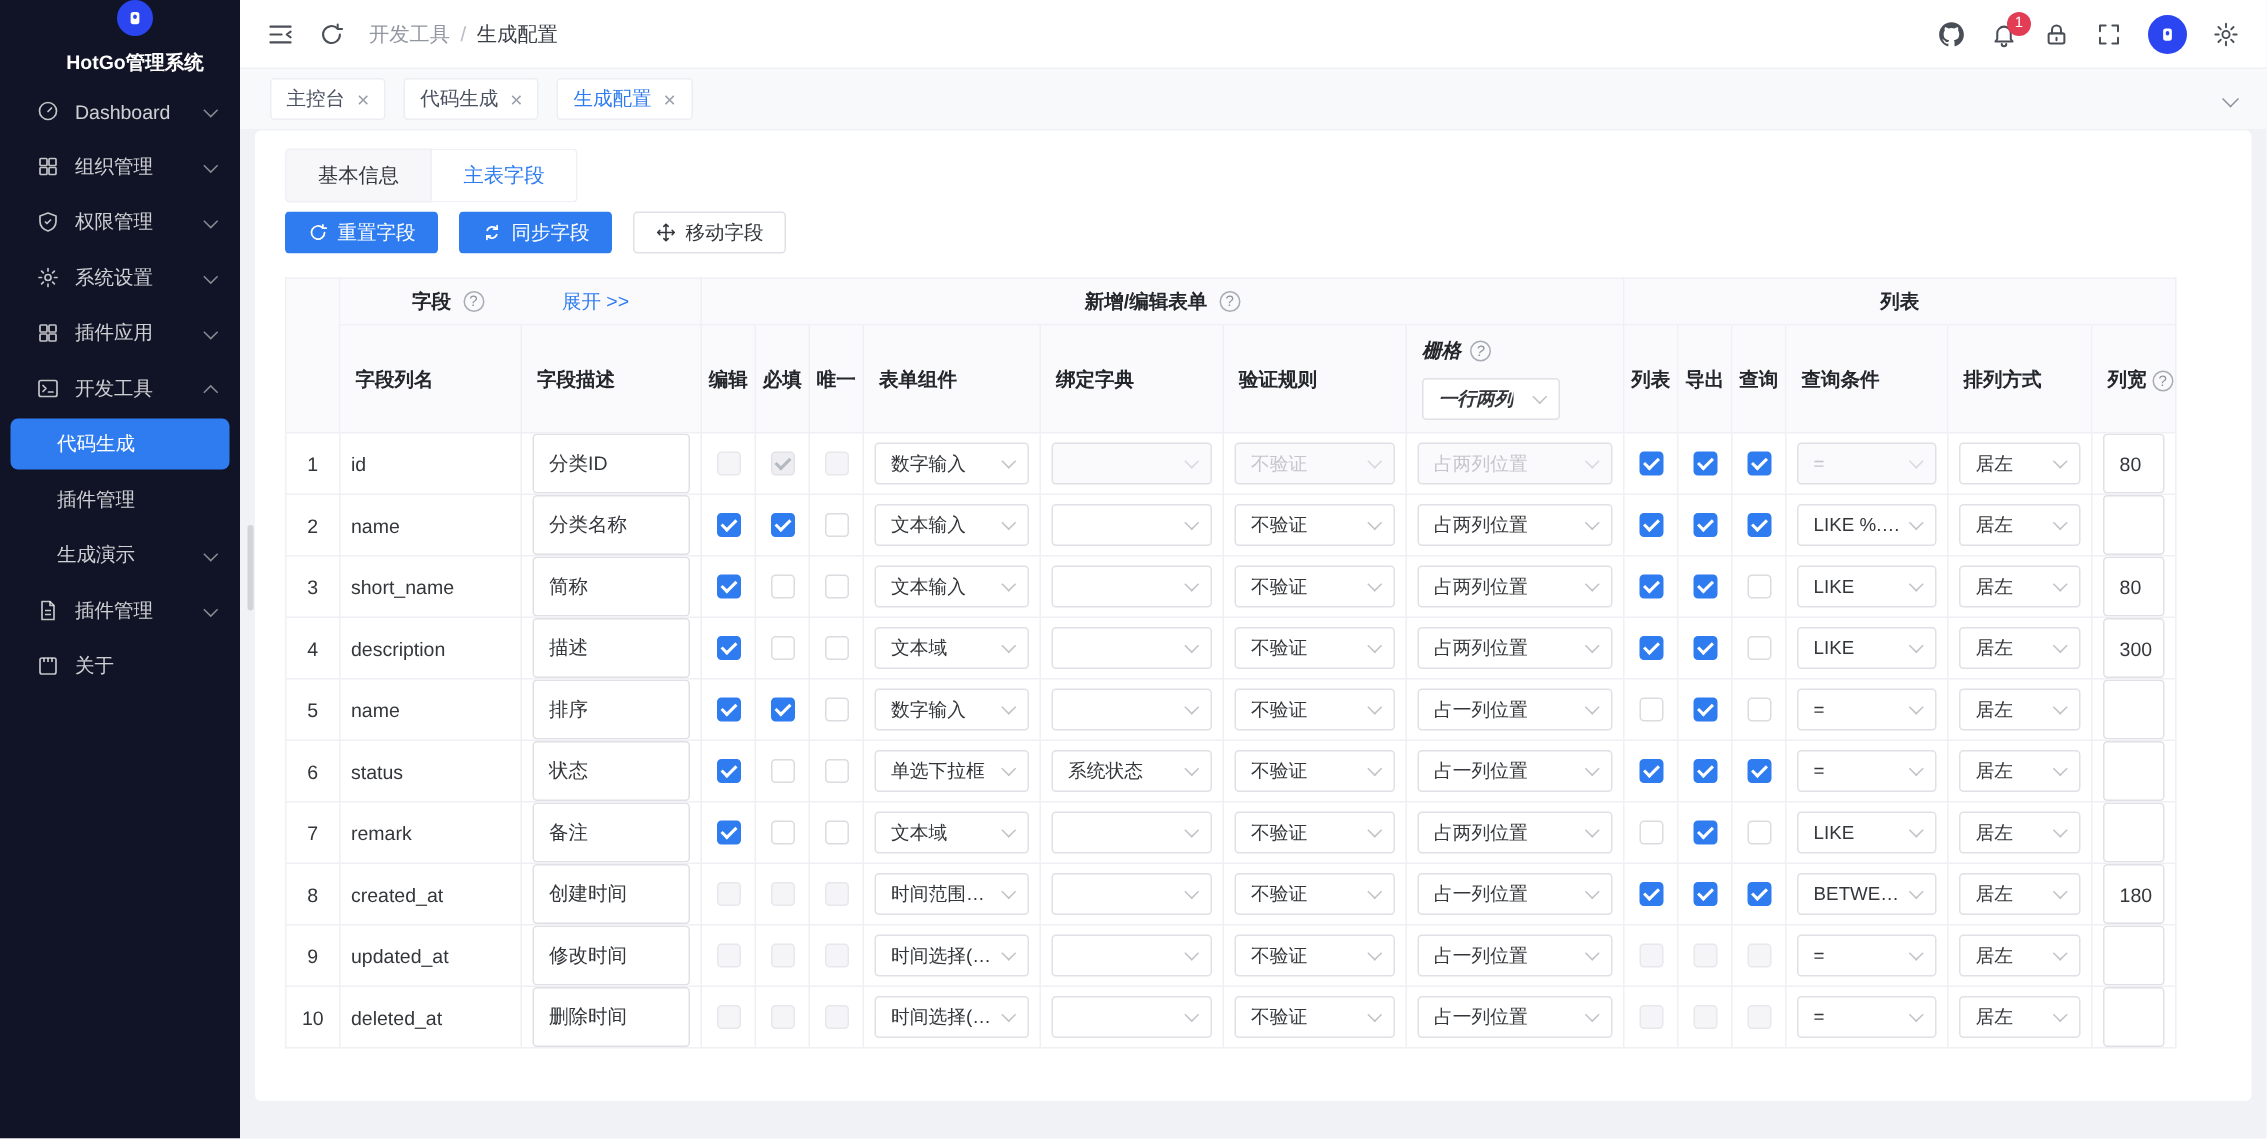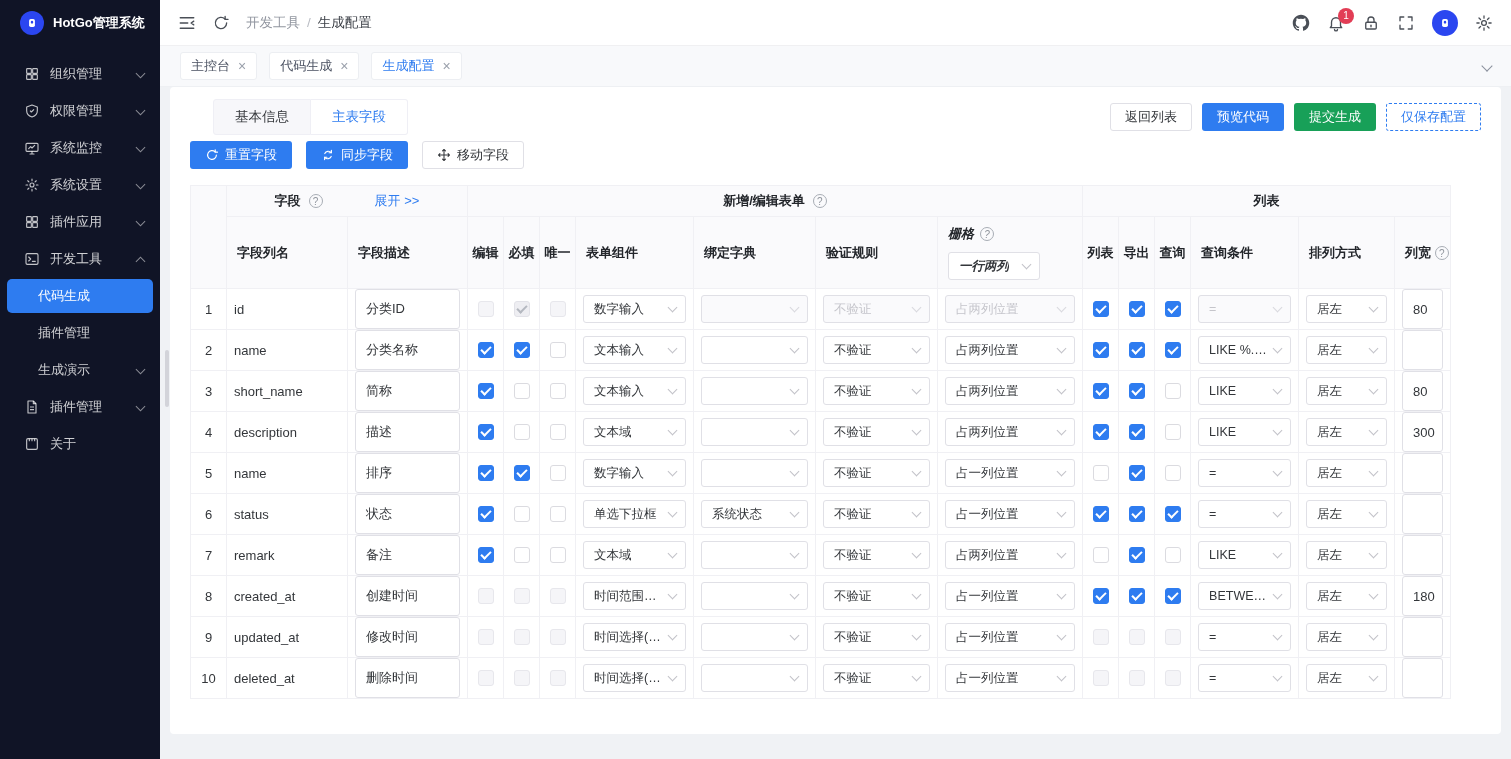--- a/index.html
+++ b/index.html
@@ -2,21 +2,21 @@
 <html><head>
 <meta charset="utf-8">
 <style>
   * { box-sizing: border-box; margin: 0; padding: 0; }
   html,body { width:1511px; height:759px; overflow:hidden; }
   body { font-family:"Liberation Sans","DejaVu Sans",sans-serif; background:#f0f2f5; font-size:13px; color:#33363a; }
   .app { display:flex; width:1511px; height:759px; }
 
   
   .sidebar { width:160px; background:#101426; flex:0 0 160px; display:flex; flex-direction:column; position:relative; }
-  .logo-row { height:46px; display:flex; align-items:center; padding-left:20px; gap:9px; }
+  .logo-row { height:46px; display:flex; align-items:center; padding-left:20px; gap:9px;flex-direction:column; }
   .logo-circle { width:24px; height:24px; border-radius:50%; background:#2b46f0; display:flex; align-items:center; justify-content:center; flex:0 0 24px; }
   .logo-title { color:#fff; font-weight:bold; font-size:13px; white-space:nowrap; }
   .menu { margin-top:8px; }
   .menu-item { display:flex; align-items:center; height:34px; margin:3px 7px; padding:0 9px 0 17px; border-radius:5px; color:rgba(255,255,255,.8); cursor:pointer; }
   .menu-item .mi-icon { width:16px; height:16px; margin-right:10px; color:rgba(255,255,255,.75); flex:0 0 16px; }
   .menu-item .mi-icon svg { width:16px; height:16px; display:block; }
   .menu-item.sub { padding-left:31px; }
   .menu-item.active { background:#2e7cf0; color:#fff; }
   .mi-label { flex:1; white-space:nowrap; overflow:hidden; }
   .cv { display:inline-block; width:7px; height:7px; border-right:1.4px solid #c2c2c8; border-bottom:1.4px solid #c2c2c8; transform:rotate(45deg); }
@@ -42,21 +42,21 @@
   .tabstrip { height:41px; background:#f8f9fb; border-bottom:1px solid #eef0f3; display:flex; align-items:center; padding:0 20px; gap:12px; }
   .ptab { height:28px; background:#fff; border:1px solid #eceef2; border-radius:3px; padding:0 10px; display:flex; align-items:center; gap:8px; color:#495060; cursor:pointer; }
   .ptab.active .ptab-label { color:#2e7cf0; }
   .ptab-x { color:#9aa0ab; font-size:14px; line-height:1; cursor:pointer; }
   .strip-chev { margin-left:auto; border-color:#8a909c; width:8px; height:8px; }
 
   .content { flex:1; padding:0 10px; }
   .card { background:#fff; border-radius:4px; height:647px; padding:12px 20px 0; }
 
   .card-head { display:flex; align-items:center; }
-  .ctabs { display:flex;margin-left:23px; }
+  .ctabs { display:flex; }
   .ctab { height:36px; padding:0 21px; display:flex; align-items:center; background:#f7f7fa; border:1px solid #efeff5; color:#33363a; font-size:13.5px; cursor:pointer; }
   .ctab:first-child { border-radius:3px 0 0 3px; }
   .ctab:last-child { border-radius:0 3px 3px 0; border-left:none; }
   .ctab.active { background:#fff; color:#2e7cf0; }
   .head-buttons { margin-left:auto; display:flex; gap:10px; }
 
   .btn { height:28px; padding:0 14px; border-radius:3px; font-size:13px; display:inline-flex; align-items:center; gap:6px; border:1px solid transparent; cursor:pointer; font-family:inherit; white-space:nowrap; background:#fff; }
   .btn svg { width:14px; height:14px; display:block; }
   .btn-default { border-color:#e0e0e6; color:#33363a; }
   .btn-primary { background:#2e7cf0; color:#fff; }
@@ -107,48 +107,48 @@
         <svg viewBox="0 0 24 24" width="14" height="14">
             <rect x="7" y="5" width="10" height="14" rx="3" fill="#fff"></rect>
             <rect x="10" y="8" width="4" height="5" rx="2" fill="#2b46f0"></rect>
           </svg>
       </span>
       <span class="logo-title">HotGo管理系统</span>
     </div>
     <nav class="menu" id="menu">
         <div class="menu-item">
           <span class="mi-icon">
+            <svg viewBox="0 0 24 24" fill="none" stroke="currentColor" stroke-width="1.7" stroke-linecap="round">
+              <circle cx="12" cy="12" r="8.5"></circle>
+              <path d="M12 12.5l3.5-3.5"></path>
+            </svg>
+          </span>
+          <span class="mi-label">Dashboard</span>
+          <span class="cv mi-chev down"></span>
+        </div>
+        <div class="menu-item">
+          <span class="mi-icon">
             <svg viewBox="0 0 24 24" fill="none" stroke="currentColor" stroke-width="1.7">
               <rect x="4" y="4" width="7" height="7" rx="1"></rect>
               <rect x="13" y="4" width="7" height="7" rx="1"></rect>
               <rect x="4" y="13" width="7" height="7" rx="1"></rect>
               <rect x="13" y="13" width="7" height="7" rx="1"></rect>
             </svg>
           </span>
           <span class="mi-label">组织管理</span>
           <span class="cv mi-chev down"></span>
         </div>
         <div class="menu-item">
           <span class="mi-icon">
             <svg viewBox="0 0 24 24" fill="none" stroke="currentColor" stroke-width="1.7" stroke-linejoin="round">
               <path d="M12 3l8 3v5.5c0 4.5-3.2 7.8-8 9.5-4.8-1.7-8-5-8-9.5V6z"></path>
               <path d="M9 11.5l2 2 4-4"></path>
             </svg>
           </span>
           <span class="mi-label">权限管理</span>
-          <span class="cv mi-chev down"></span>
-        </div>
-        <div class="menu-item">
-          <span class="mi-icon">
-            <svg viewBox="0 0 24 24" fill="none" stroke="currentColor" stroke-width="1.7" stroke-linecap="round" stroke-linejoin="round">
-              <rect x="3" y="5" width="18" height="12" rx="1.5"></rect>
-              <path d="M9 21h6M12 17v4M7 13l3-3 2 2 4-4"></path>
-            </svg>
-          </span>
-          <span class="mi-label">系统监控</span>
           <span class="cv mi-chev down"></span>
         </div>
         <div class="menu-item">
           <span class="mi-icon">
             <svg viewBox="0 0 24 24" fill="none" stroke="currentColor" stroke-width="1.7" stroke-linecap="round">
               <circle cx="12" cy="12" r="3"></circle>
               <path d="M12 3v2.5M12 18.5V21M3 12h2.5M18.5 12H21M5.6 5.6l1.8 1.8M16.6 16.6l1.8 1.8M18.4 5.6l-1.8 1.8M7.4 16.6l-1.8 1.8"></path>
             </svg>
           </span>
           <span class="mi-label">系统设置</span>
@@ -284,26 +284,20 @@
         </div>
         <span class="cv strip-chev"></span>
       </div>
 
     <div class="content">
       <div class="card">
         <div class="card-head">
           <div class="ctabs" id="ctabs">
               <div class="ctab">基本信息</div>
               <div class="ctab active">主表字段</div>
-            </div>
-          <div class="head-buttons" id="headbtns">
-              <button class="btn btn-default">返回列表</button>
-              <button class="btn btn-primary">预览代码</button>
-              <button class="btn btn-success">提交生成</button>
-              <button class="btn btn-dashed">仅保存配置</button>
             </div>
         </div>
         <div class="action-row" id="actionrow">
             <button class="btn btn-primary">
               <span class="btn-ic">
                 <svg viewBox="0 0 24 24" fill="none" stroke="currentColor" stroke-width="2" stroke-linecap="round">
                   <path d="M19.5 12a7.5 7.5 0 1 1-2.2-5.3"></path>
                   <path d="M17.5 3.2v3.9h3.9"></path>
                 </svg>
               </span>

